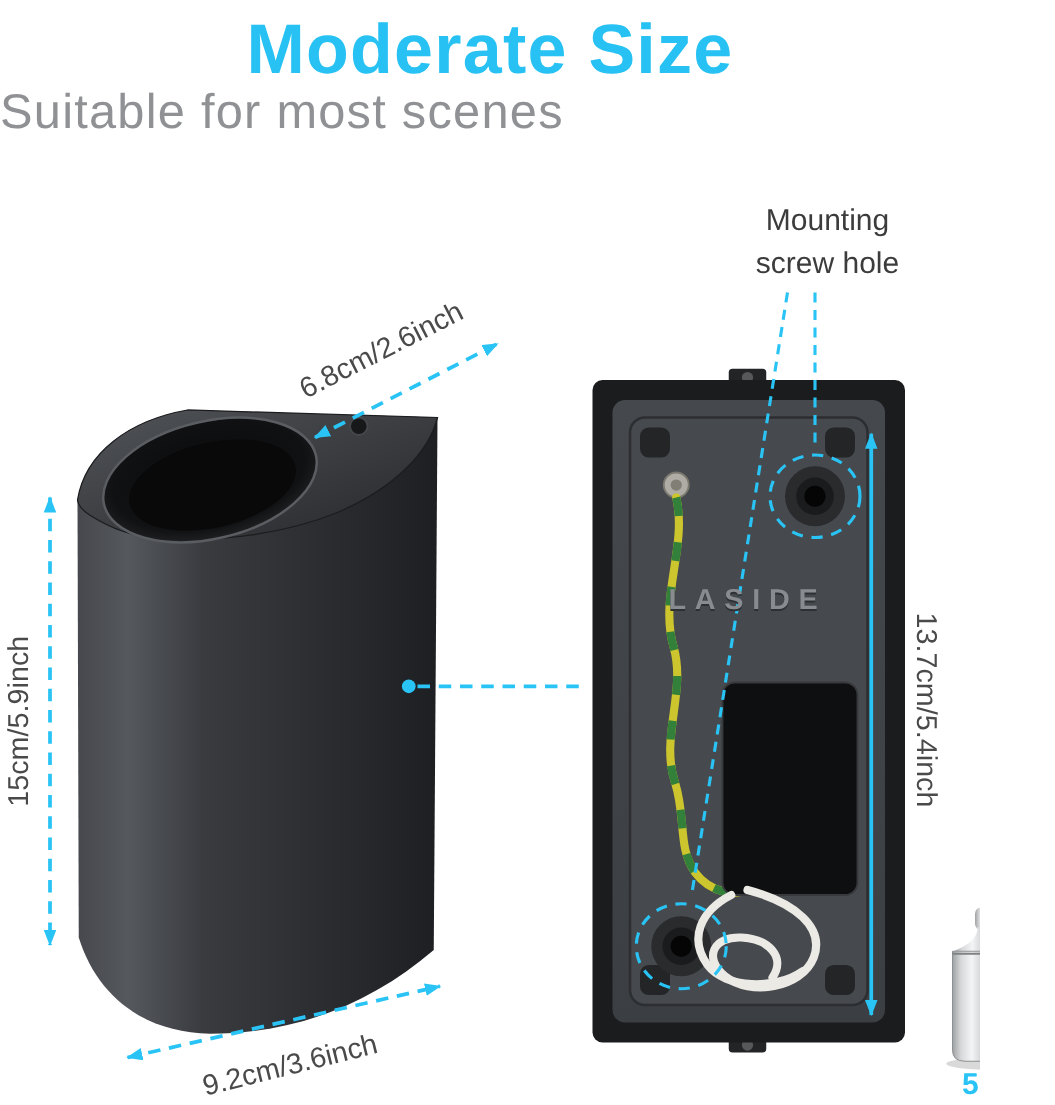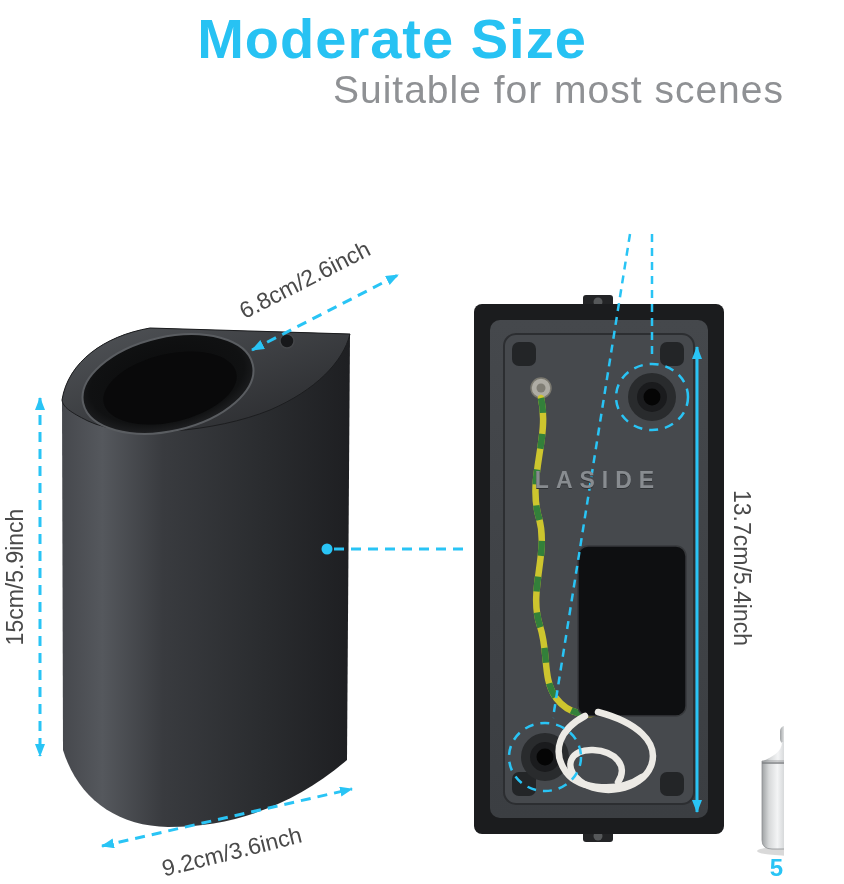--- a/index.html
+++ b/index.html
@@ -7,21 +7,21 @@
     position:relative;width:784px;height:884px;background:#ffffff;overflow:hidden;
     font-family:"Liberation Sans","DejaVu Sans",sans-serif;
   }
   #art{position:absolute;left:0;top:0;z-index:1;}
   .txt{position:absolute;z-index:2;white-space:nowrap;}
   .page-title{
     left:0;right:0;top:6px;text-align:center;
     font-size:56px;font-weight:bold;letter-spacing:1px;color:#27c2f3;
   }
   .page-subtitle{
-    left:0;right:0;top:68px;text-align:right;
+    left:0;right:0;top:68px;text-align:left;
     font-size:39px;color:#8f9194;letter-spacing:1px;
   }
   .callout-label{
     left:587px;top:160px;width:150px;text-align:center;white-space:normal;
     font-size:24px;line-height:1.4;color:#3c3c3c;
   }
   .dim{font-size:23px;color:#4a4a4a;}
   .dim-depth{left:305px;top:280px;transform:translate(-50%,-50%) rotate(-27deg);}
   .dim-lamp-h{left:15px;top:577px;transform:translate(-50%,-50%) rotate(-90deg);}
   .dim-lamp-w{left:232px;top:852px;transform:translate(-50%,-50%) rotate(-14deg);}
@@ -154,20 +154,21 @@
       <rect x="780" y="726" width="34" height="18" rx="5" fill="url(#gChrome)"></rect>
       <path d="M782,742 C782,752 772,757 763,761 L831,761 C822,757 812,752 812,742 Z" fill="url(#gChrome)"></path>
       <path d="M762,761 L832,761 L832,840 Q832,849 822,849 L772,849 Q762,849 762,840 Z" fill="url(#gChrome)" stroke="#8e9193" stroke-width="0.8"></path>
       <line x1="762" y1="763" x2="832" y2="763" stroke="#7f8284" stroke-width="1.5"></line>
     </g>
   </svg>
 
   <div class="txt page-title">Moderate Size</div>
   <div class="txt page-subtitle">Suitable for most scenes</div>
 
+  <div class="txt callout-label">Mounting screw hole</div>
 
   <div class="txt dim dim-depth">6.8cm/2.6inch</div>
   <div class="txt dim dim-lamp-h">15cm/5.9inch</div>
   <div class="txt dim dim-lamp-w">9.2cm/3.6inch</div>
   <div class="txt dim dim-plate-h">13.7cm/5.4inch</div>
 
   <div class="txt brand">LASIDE</div>
   <div class="txt weight-label">504g</div>
 
 </div>

